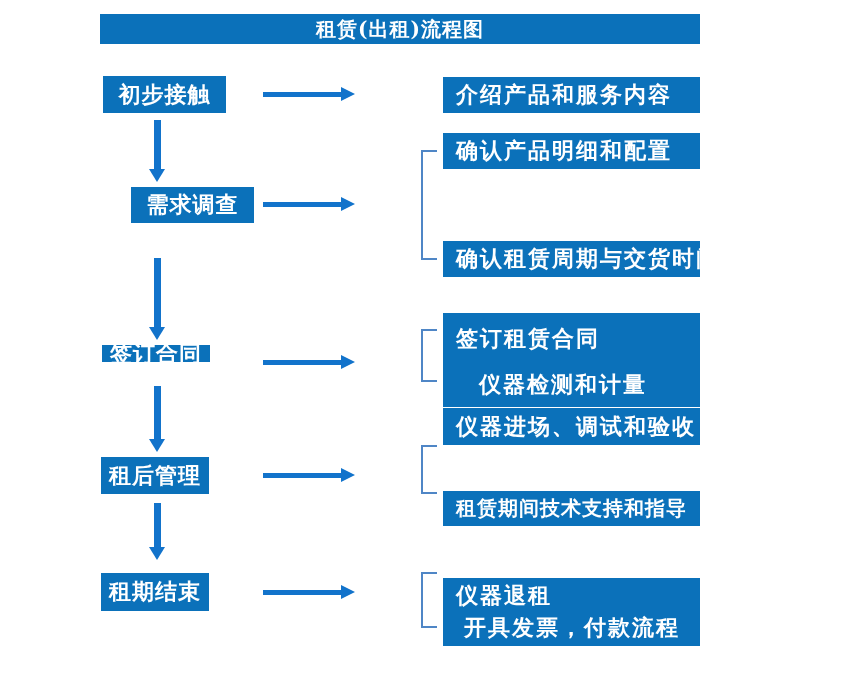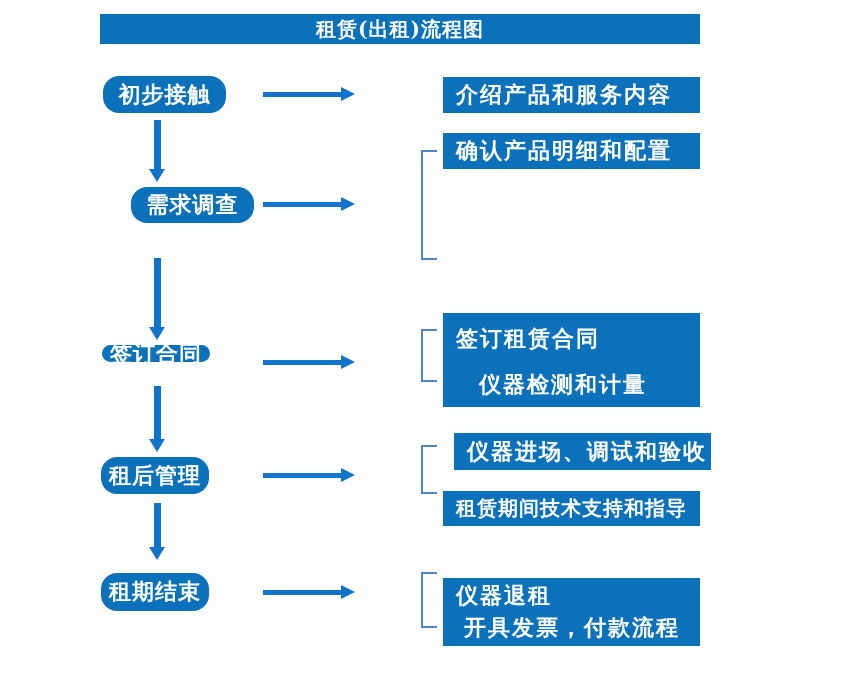--- a/index.html
+++ b/index.html
@@ -17,21 +17,21 @@
   }
   .title-bar{
     position:absolute;left:100px;top:14px;width:600px;height:30px;
     background:var(--primary);color:var(--text);
     font-size:20px;font-weight:bold;line-height:31px;text-align:center;
     letter-spacing:1px;
   }
   .step{
     position:absolute;background:var(--primary);color:var(--text);
     font-size:22px;font-weight:bold;letter-spacing:1px;
-    display:flex;align-items:center;justify-content:center;border-radius:16px;
+    display:flex;align-items:center;justify-content:center;
   }
   .s0{left:103px;top:76px;width:123px;height:37px;}
   .s1{left:103px;top:187px;width:123px;height:36px;margin-left:28px;}
   .s2{left:102px;top:345px;width:108px;height:17px;}
   .s3{left:101px;top:457px;width:108px;height:37px;}
   .s4{left:101px;top:573px;width:108px;height:38px;}
 
   .detail{
     position:absolute;left:443px;width:257px;
     background:var(--primary);color:var(--text);
@@ -39,21 +39,21 @@
     display:flex;align-items:center;box-sizing:border-box;padding-left:13px;
     white-space:nowrap;
     text-align:center;
   }
   .r0{top:77px;height:36px;}
   .r1{top:133px;height:36px;}
   .r2{top:186px;height:36px;}
   .r3{top:241px;height:36px;}
   .r4{top:313px;height:52px;}
   .r5{top:363px;height:44px;padding-left:36px;}
-  .r6{top:433px;height:37px;margin-left:11px;}
+  .r6{top:408px;height:37px;}
   .r7{top:491px;height:35px;font-size:20px;letter-spacing:1px;}
   .r8{top:558px;height:36px;margin-top:20px;}
   .r9{top:609px;height:37px;padding-left:21px;}
 
   
   .harrow{position:absolute;left:263px;width:92px;height:15px;}
   .harrow .stem{position:absolute;left:0;right:13px;top:5px;height:5px;background:var(--arrow);}
   .harrow .head{position:absolute;right:0;top:0;width:0;height:0;
     border-left:14px solid var(--arrow);
     border-top:7.5px solid transparent;border-bottom:7.5px solid transparent;}
@@ -131,20 +131,21 @@
       <i class="head"></i>
     </div>
 
   <div class="bracket b1"></div>
   <div class="bracket b2"></div>
   <div class="bracket b3"></div>
   <div class="bracket b4"></div>
 
   <div class="detail r0">介绍产品和服务内容</div>
   <div class="detail r1">确认产品明细和配置</div>
+  <div class="detail r3">确认租赁周期与交货时间</div>
   <div class="detail r4">签订租赁合同</div>
   <div class="detail r5">仪器检测和计量</div>
   <div class="detail r6">仪器进场、调试和验收</div>
   <div class="detail r7">租赁期间技术支持和指导</div>
   <div class="detail r8">仪器退租</div>
   <div class="detail r9">开具发票，付款流程</div>
 
 </div>
 
 </body></html>

